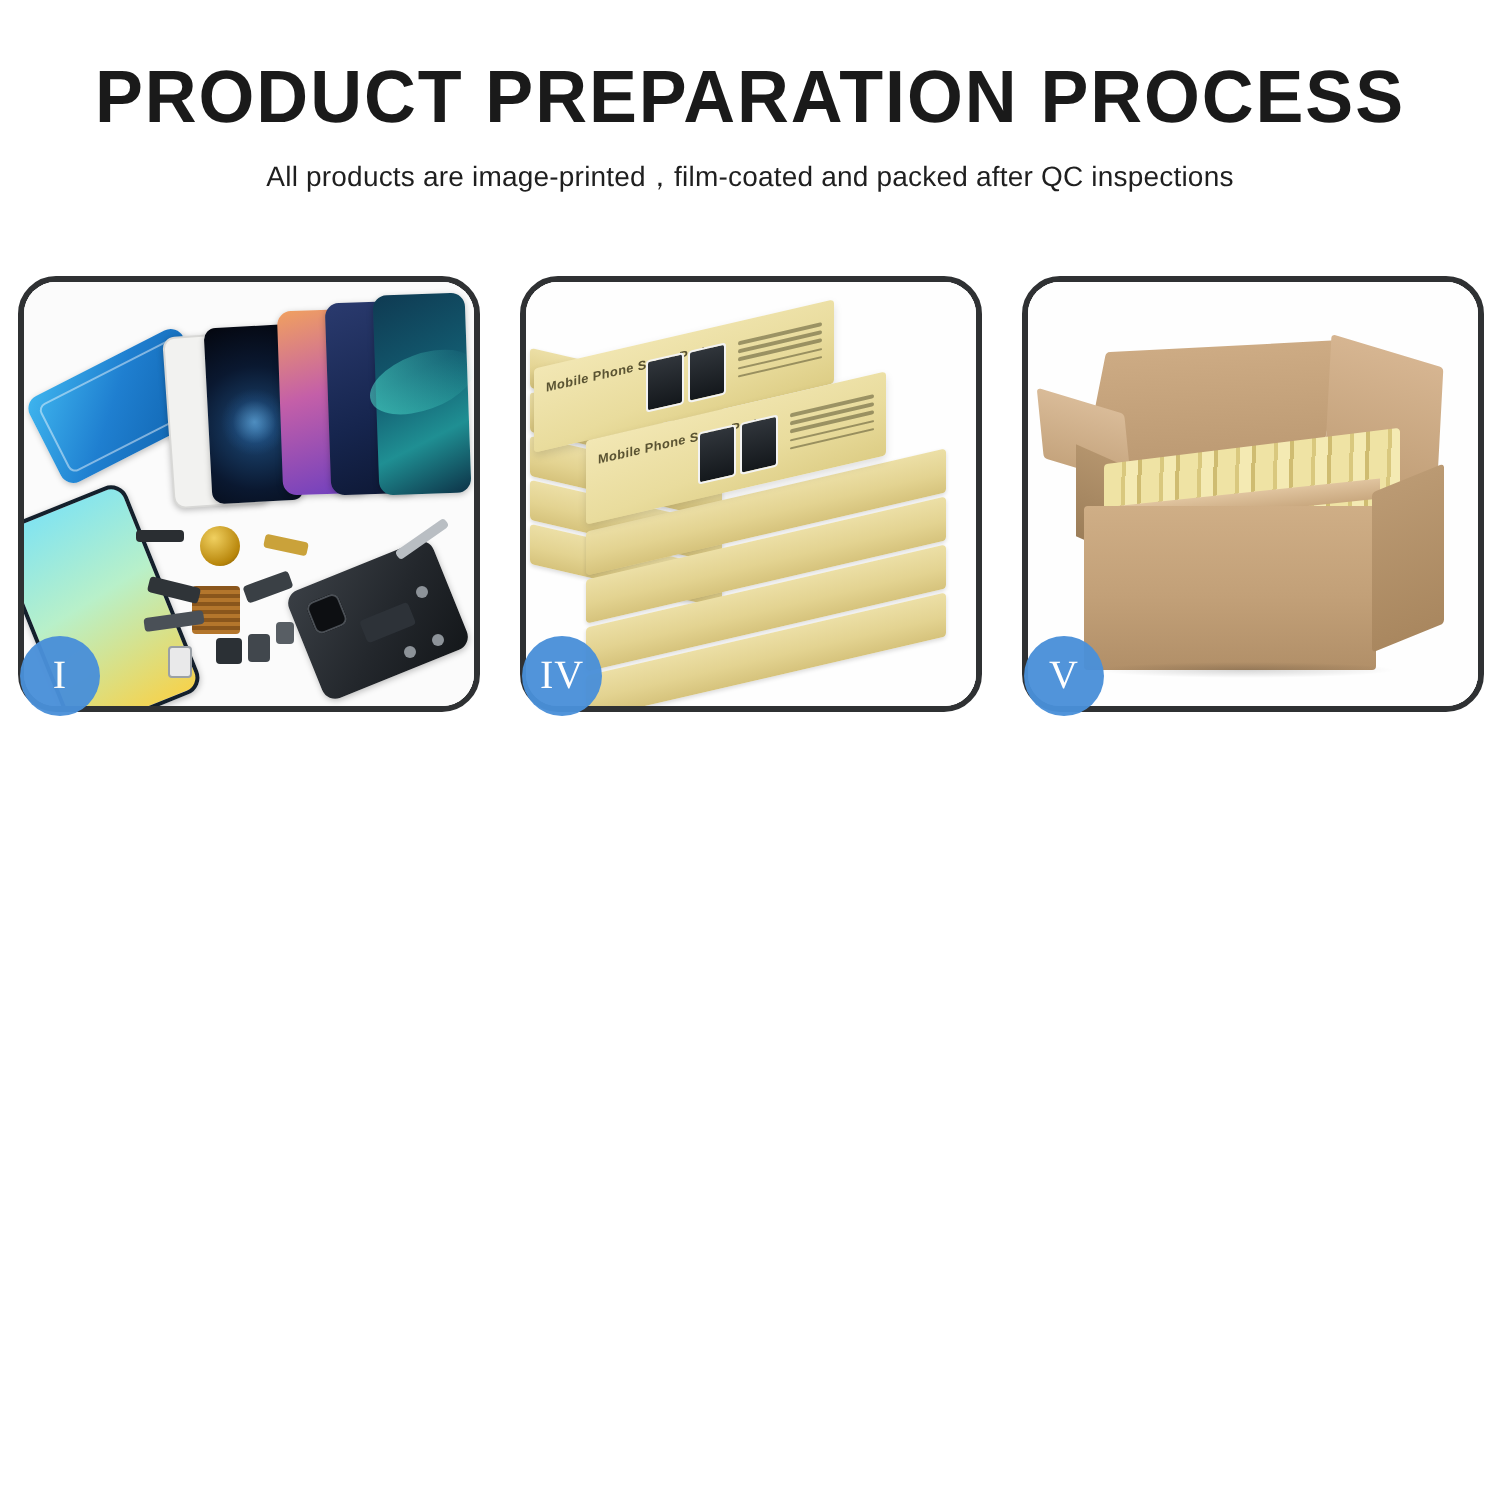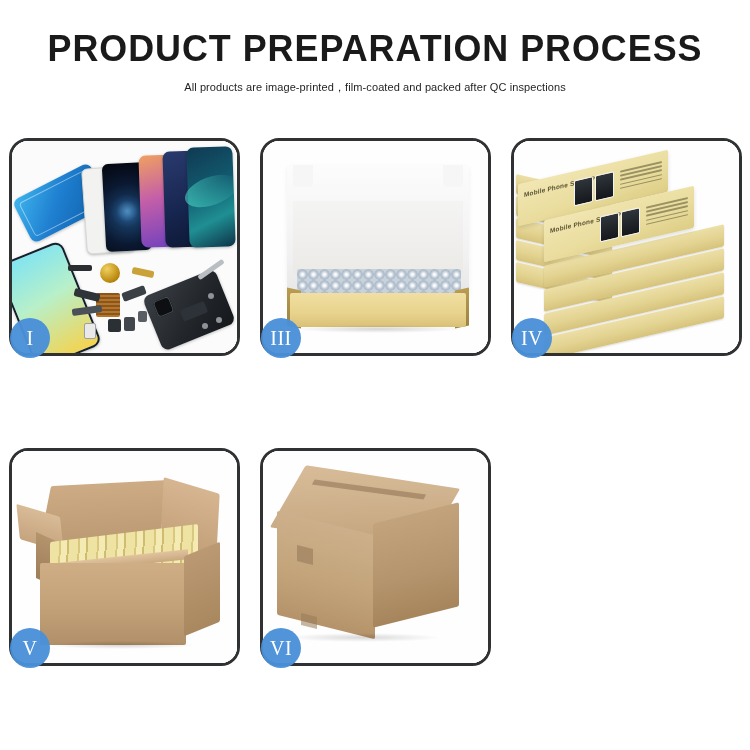--- a/index.html
+++ b/index.html
@@ -25,21 +25,21 @@
     font-size: 37px;
     font-weight: 700;
     letter-spacing: 1.0px;
     color: #1a1a1a;
     line-height: 1.0;
     margin: 0;
     transform: scaleX(0.97);
   }
   .page-subtitle {
     font-family: "Liberation Sans", sans-serif;
-    font-size: 11px;
+    font-size: 14px;
     font-weight: 400;
     color: #1f1f1f;
     margin: 13px 0 0 0;
     letter-spacing: 0.1px;
   }
 
   
   .grid {
     position: absolute;
     left: 9px;
@@ -457,34 +457,20 @@
         <div class="part screw1"></div>
         <div class="part screw2"></div>
         <div class="part screw3"></div>
         <div class="part tool"></div>
       </div>
     </div>
     <div class="badge">I</div>
   </div>
 
 
-  <div class="card">
-    <div class="card-inner">
-      <div class="scene-mailer">
-        <div class="mailer-lid"></div>
-        <div class="mailer-foam"></div>
-        <div class="mailer-contents"></div>
-        <div class="mailer-left-flap"></div>
-        <div class="mailer-right-flap"></div>
-        <div class="mailer-front"></div>
-        <div class="mailer-shadow"></div>
-      </div>
-    </div>
-    <div class="badge">III</div>
-  </div>
 
   <div class="card">
     <div class="card-inner">
       <div class="scene-stack">
         <div class="stk bl1"></div>
         <div class="stk bl2"></div>
         <div class="stk bl3"></div>
         <div class="stk bl4"></div>
         <div class="stk bl5"></div>
 
@@ -533,28 +519,14 @@
         <div class="oc-contents"></div>
         <div class="oc-top-edge"></div>
         <div class="oc-front"></div>
         <div class="oc-side"></div>
         <div class="oc-shadow"></div>
       </div>
     </div>
     <div class="badge">V</div>
   </div>
 
-  <div class="card">
-    <div class="card-inner">
-      <div class="scene-sealed">
-        <div class="sc-top"></div>
-        <div class="sc-seam"></div>
-        <div class="sc-front"></div>
-        <div class="sc-right"></div>
-        <div class="sc-tab1"></div>
-        <div class="sc-tab2"></div>
-        <div class="sc-shadow"></div>
-      </div>
-    </div>
-    <div class="badge">VI</div>
-  </div>
 
 </div>
 
 </body></html>

